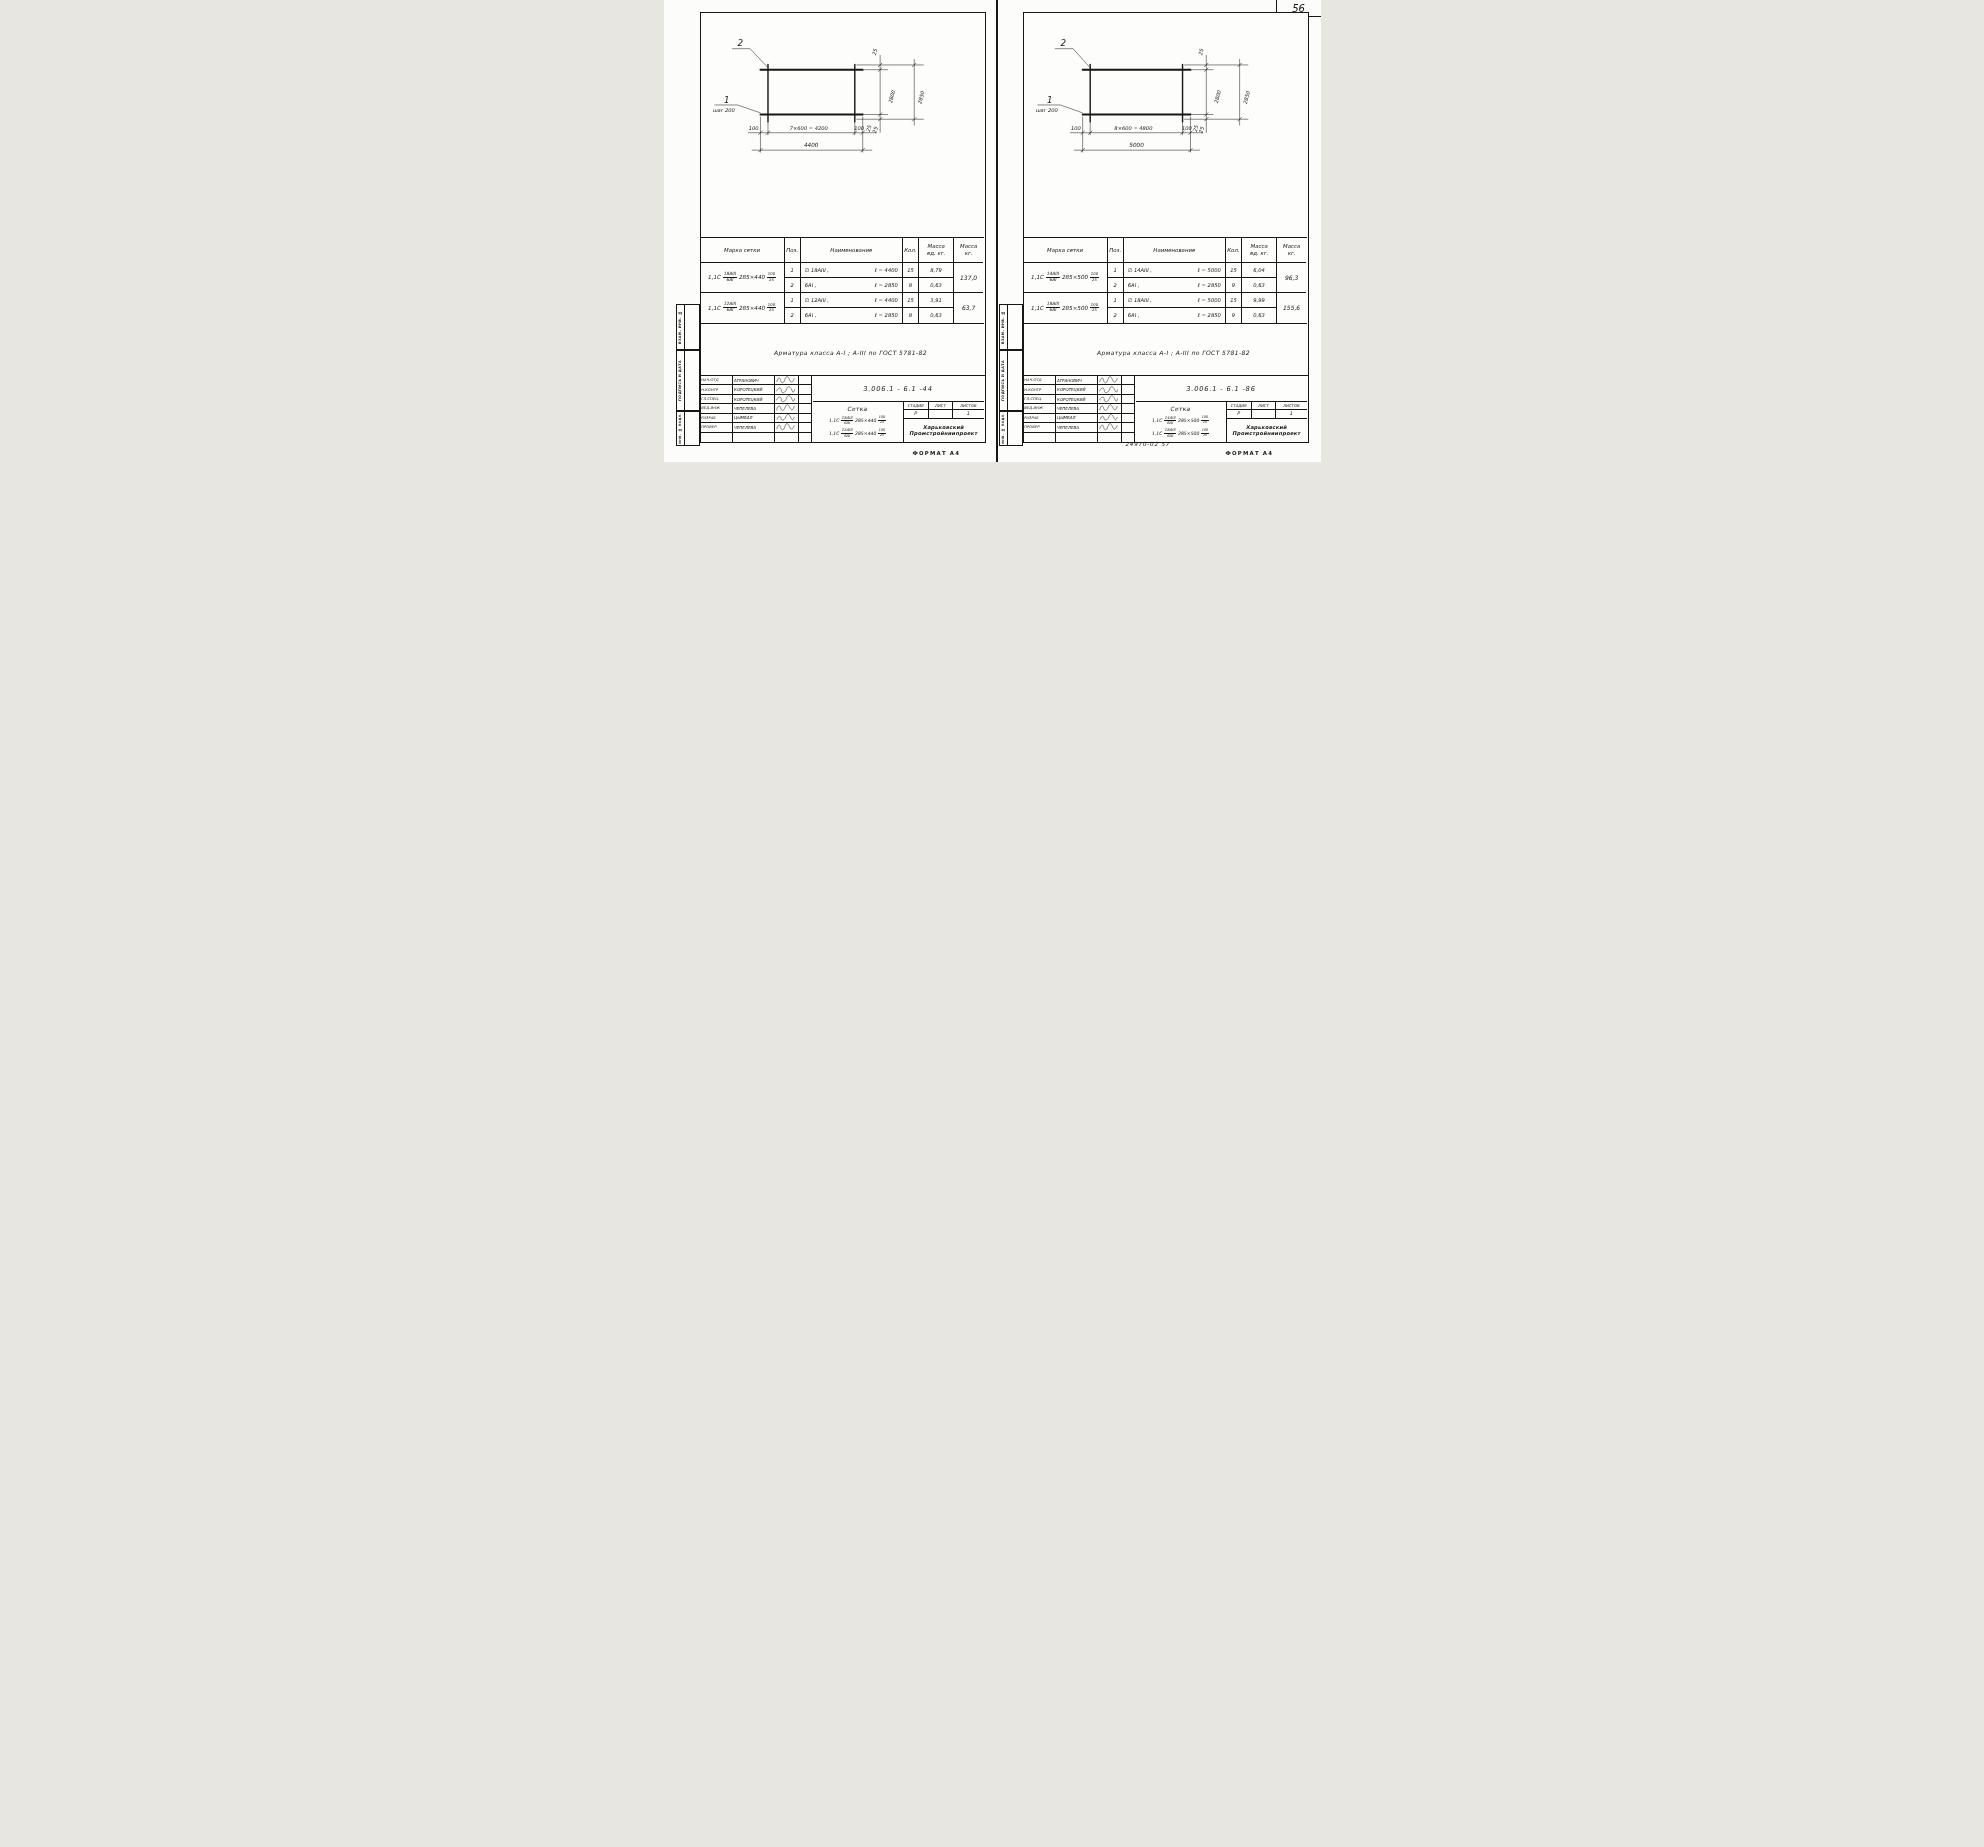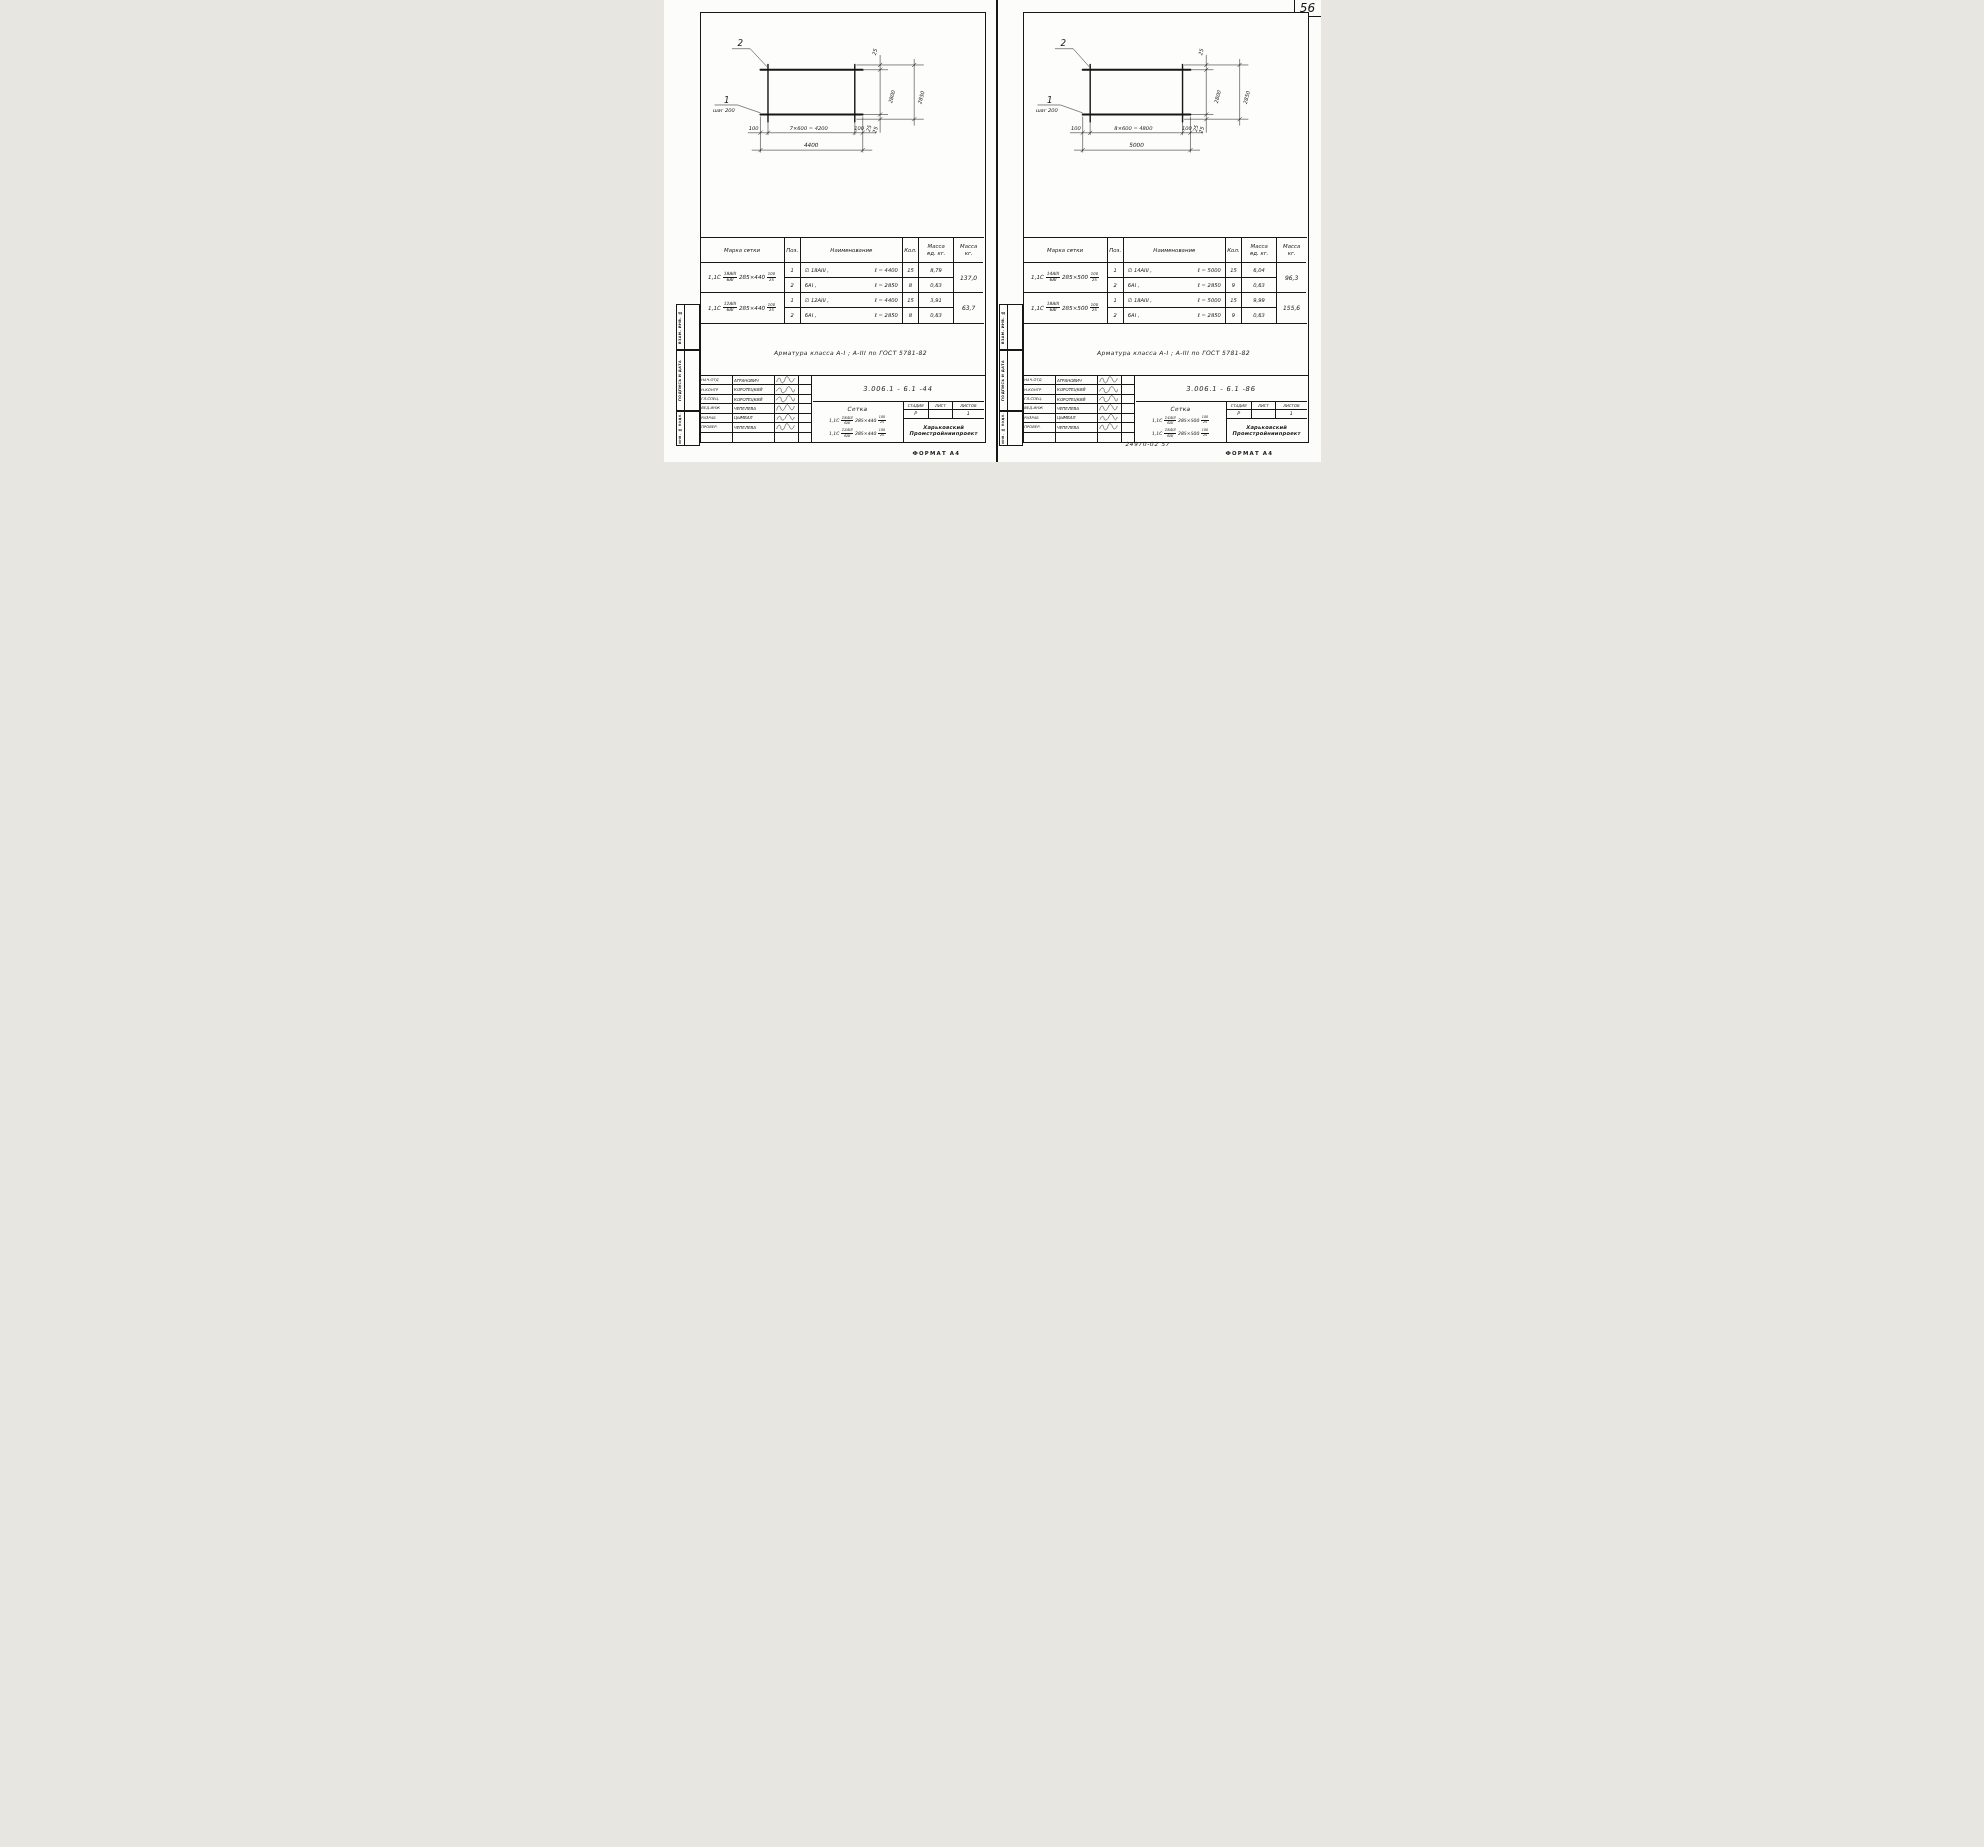--- a/index.html
+++ b/index.html
@@ -1,20 +1,20 @@
 <!DOCTYPE html>
 <html style="font-size:6.4px"><head>
 <meta charset="utf-8">
 <style>
   *{box-sizing:border-box;margin:0;padding:0}
   html,body{background:#e8e6e0}
   body{font-family:"DejaVu Sans",sans-serif;color:#171717}
   .page{position:relative;width:657px;height:462px;margin:0 auto;background:#fcfcfa;overflow:hidden}
   .divider{position:absolute;left:332px;top:0;width:2px;height:100%;background:#171717}
-  .pagenum-box{position:absolute;right:0;top:0;width:27px;height:17px;border-left:1.2px solid #171717;border-bottom:1.2px solid #171717;display:flex;align-items:center;justify-content:center;font-style:italic;font-size:12px;background:#fcfcfa}
+  .pagenum-box{position:absolute;right:0;top:0;width:45px;height:17px;border-left:1.2px solid #171717;border-bottom:1.2px solid #171717;display:flex;align-items:center;justify-content:center;font-style:italic;font-size:10px;background:#fcfcfa}
   .sheet{position:absolute;top:12px;width:286px;height:431px;border:1.2px solid #171717;background:#fdfdfc;font-style:italic}
   .sheet.left{left:36px}.sheet.right{left:359px}
   svg.draw{position:absolute;left:0;top:0}
   svg .bar{stroke:#171717;stroke-width:5;stroke-linecap:round}
   svg .bar2{stroke:#171717;stroke-width:3.6;stroke-linecap:round}
   svg .thin{stroke:#171717;stroke-width:1.3}
   svg .tick{stroke:#171717;stroke-width:1.6}
   svg text{fill:#171717;font-family:"DejaVu Sans",sans-serif;font-style:italic}
   svg .dt{font-size:13px}
   svg .dm{font-size:13px;text-anchor:middle}

